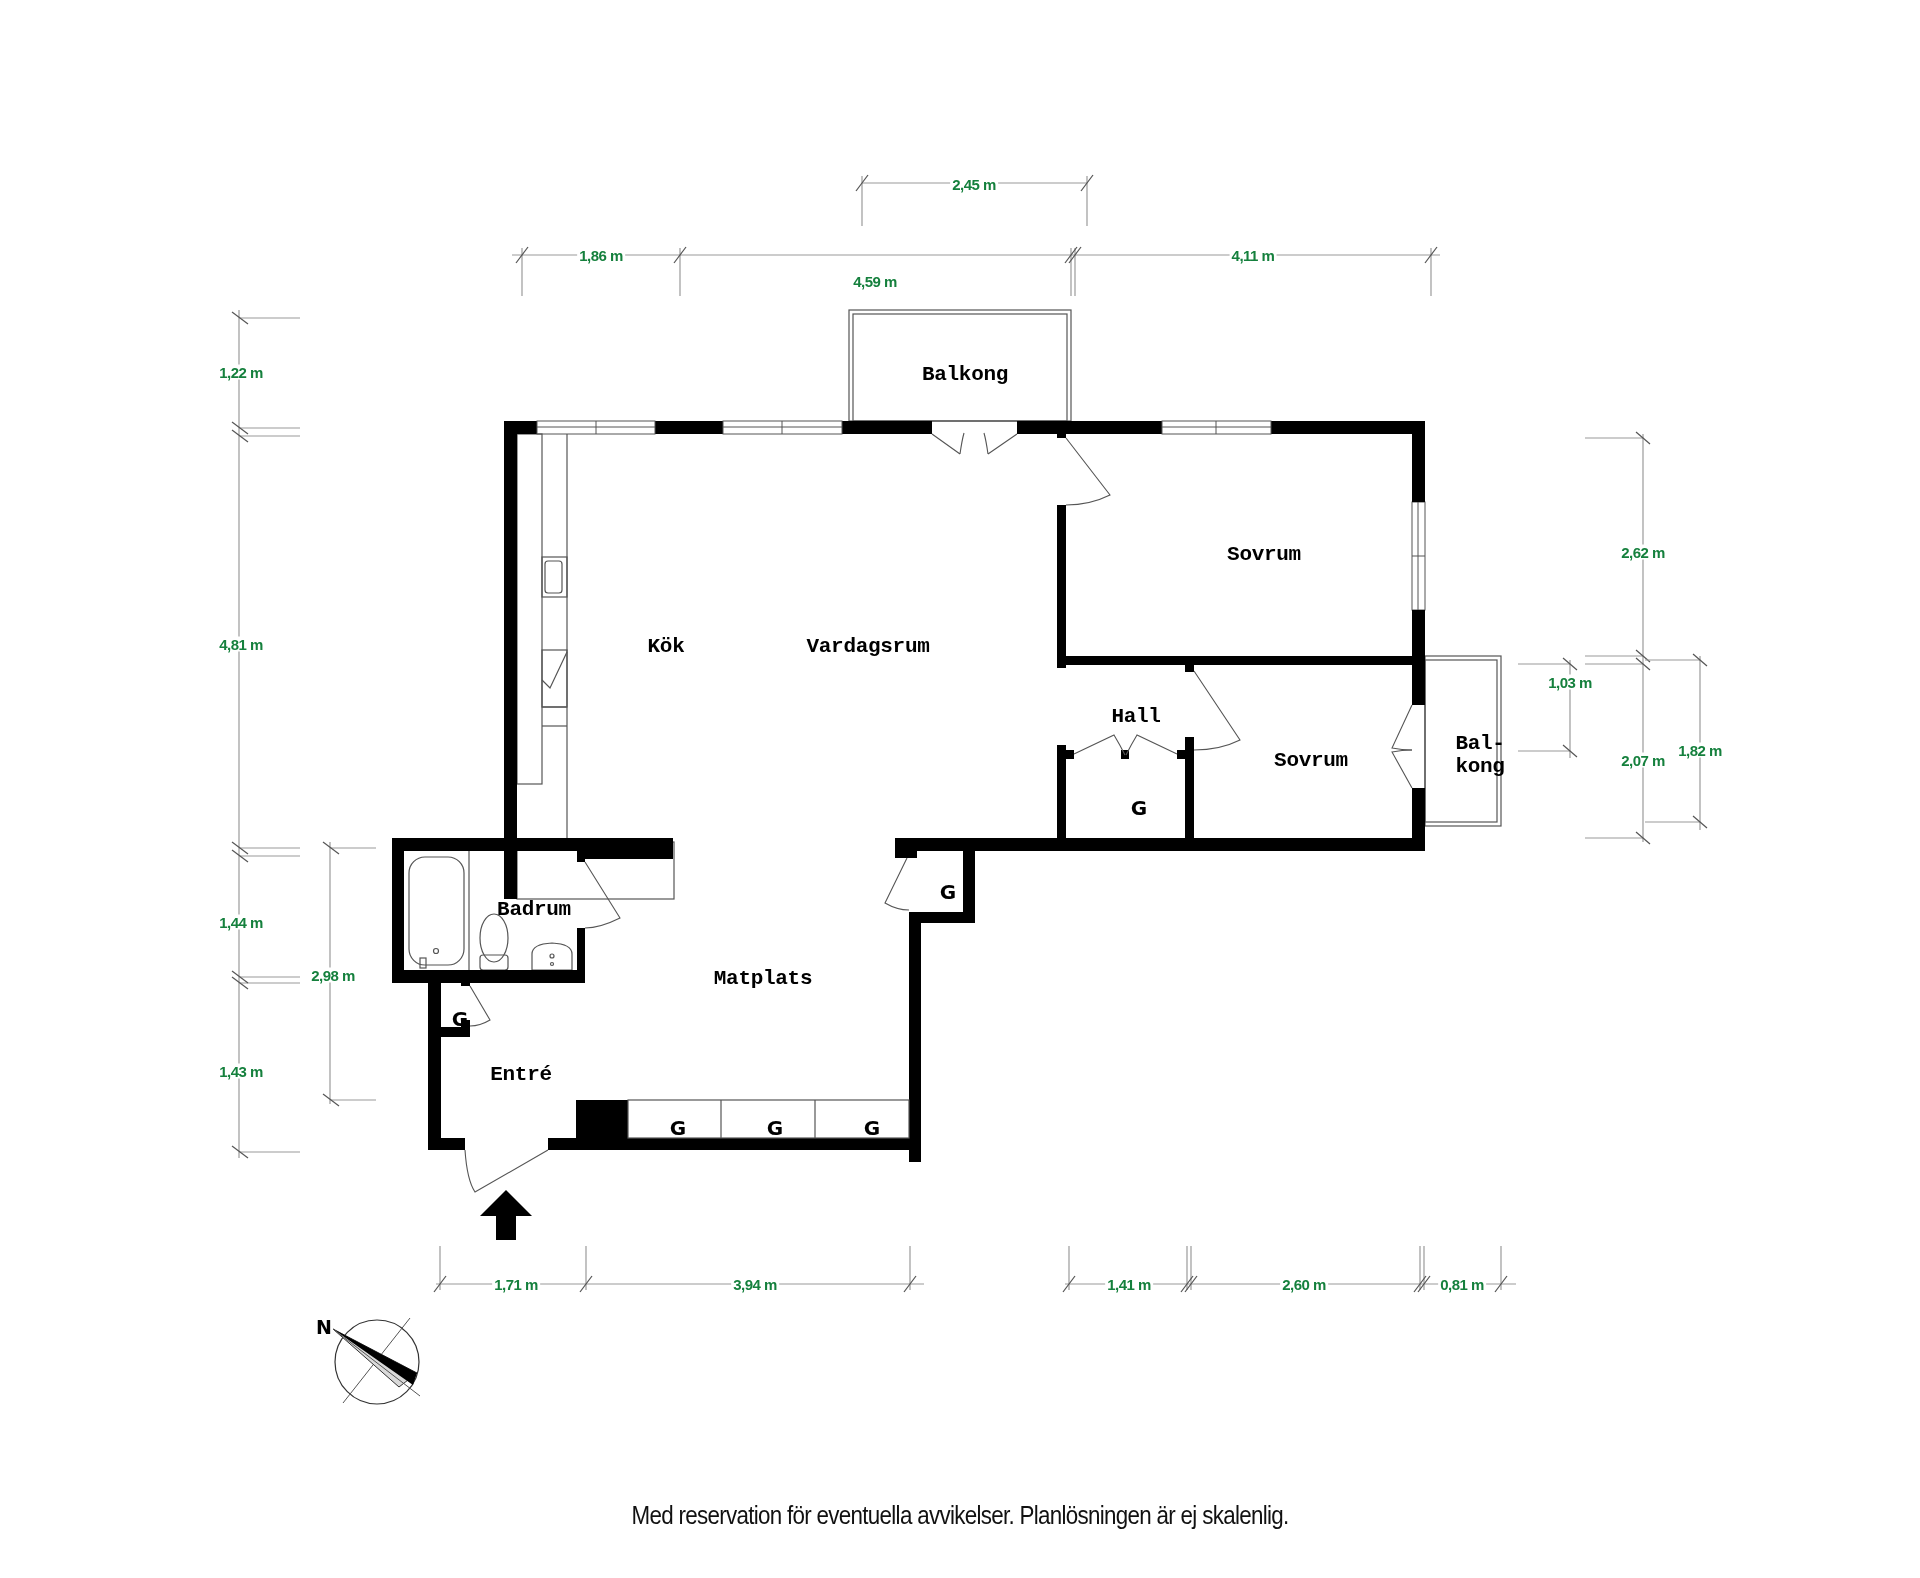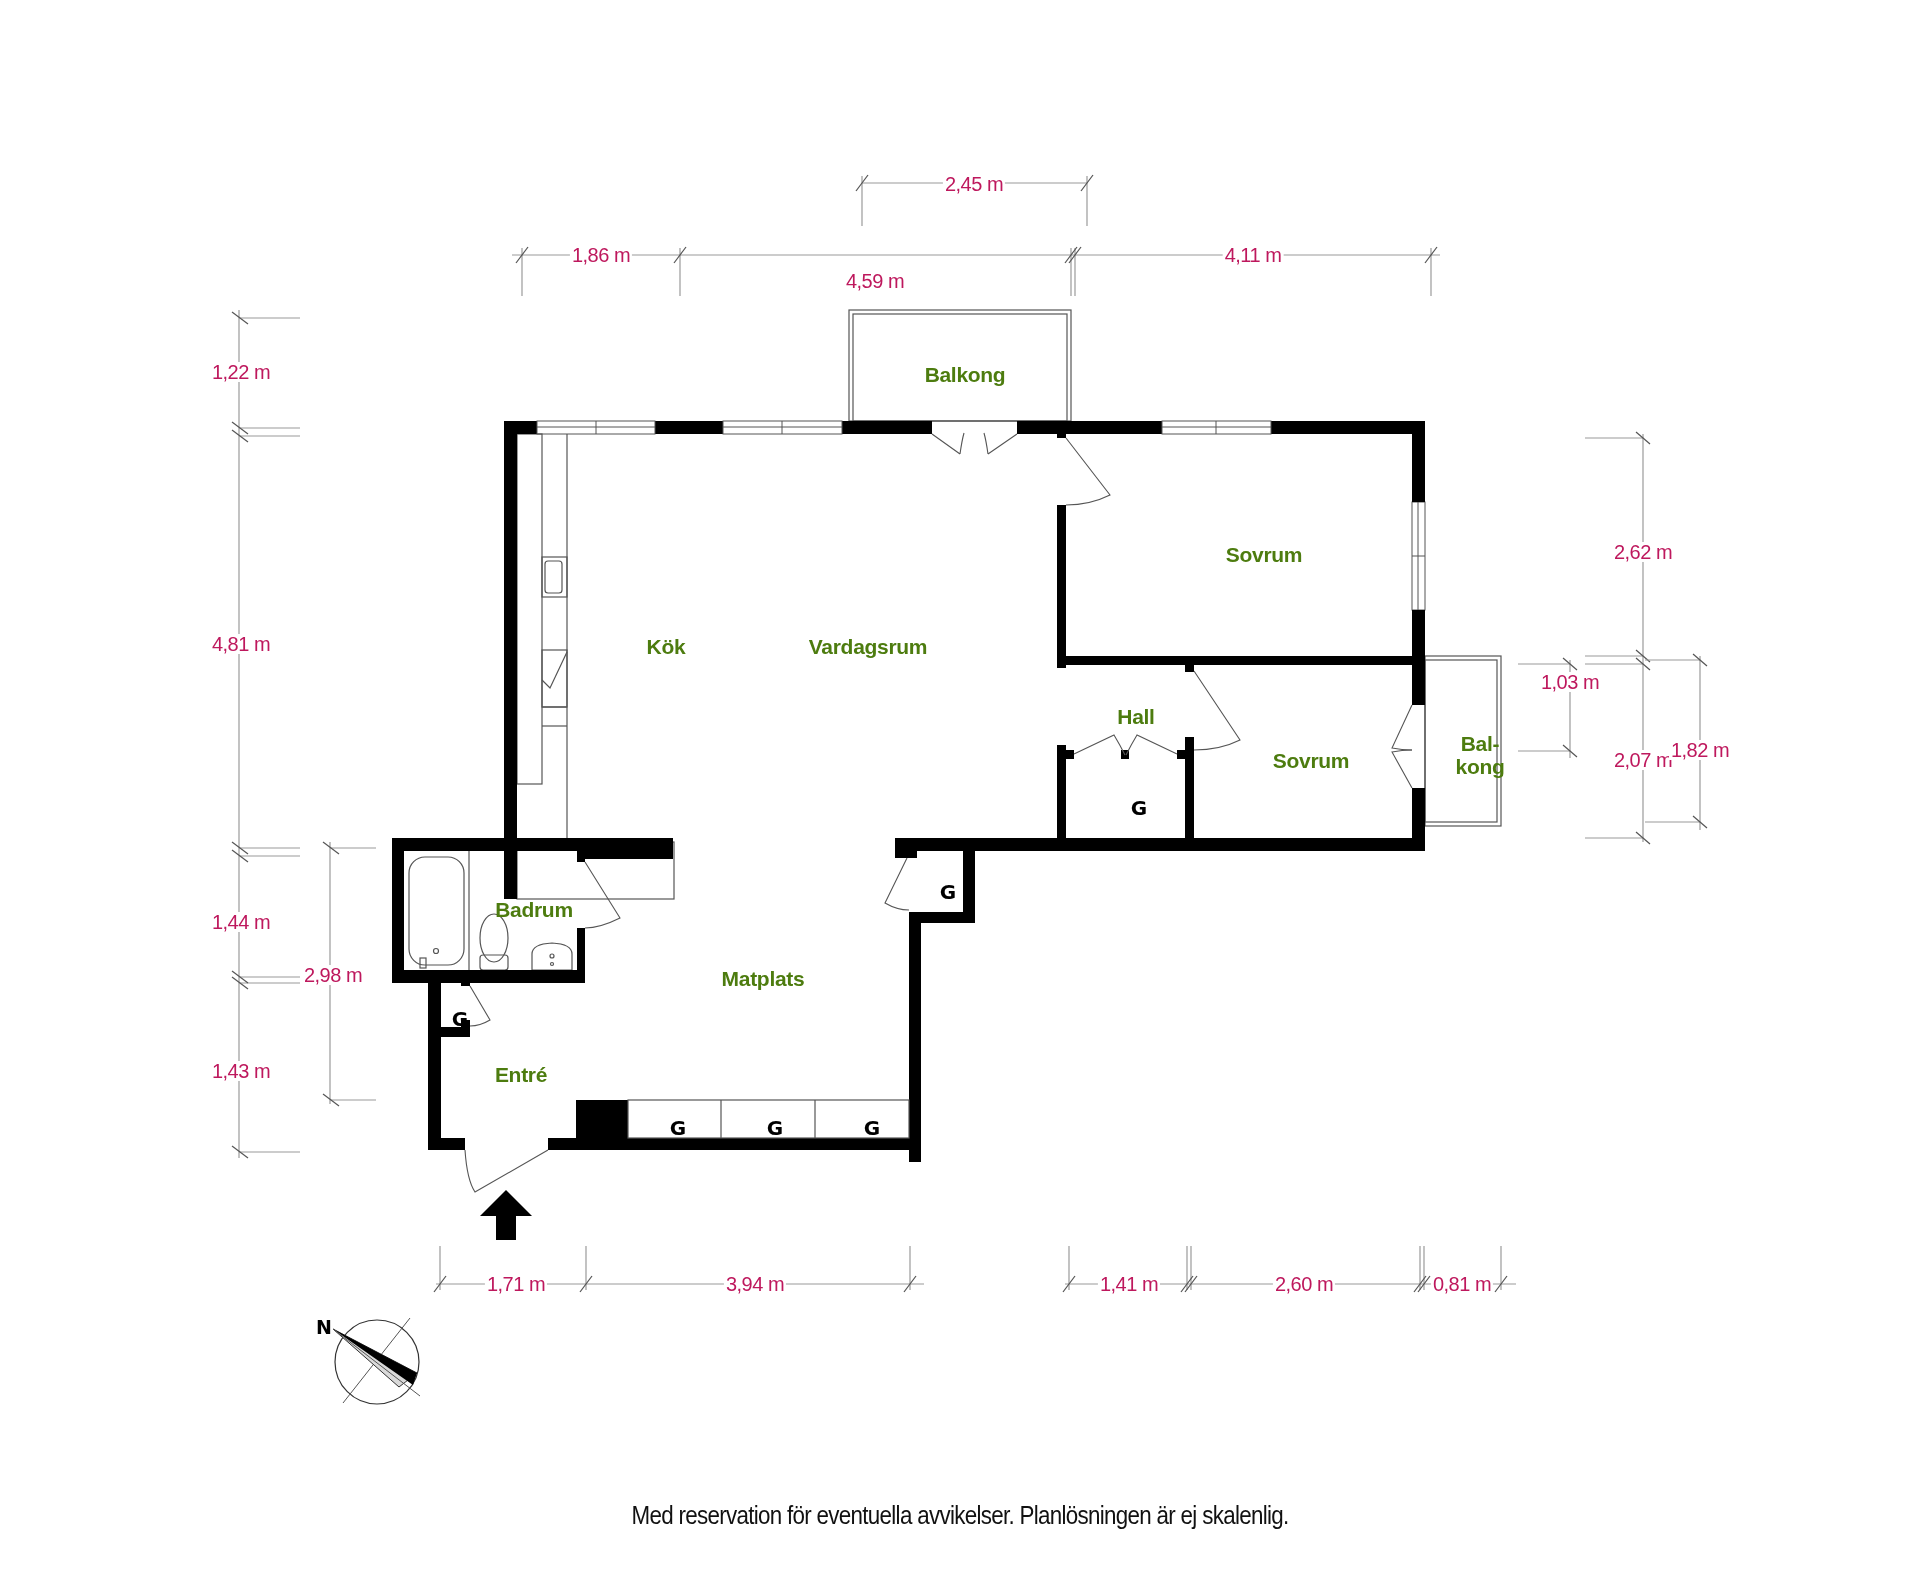--- a/index.html
+++ b/index.html
@@ -1,20 +1,20 @@
 <!DOCTYPE html>
 <html><head>
 <meta charset="utf-8">
 <style>
   html, body { margin:0; padding:0; background:#ffffff; }
   body { width:1920px; height:1578px; position:relative; overflow:hidden; font-family:"Liberation Sans", sans-serif; }
   #plan { position:absolute; left:0; top:0; width:1920px; height:1578px; }
-  .lbl { position:absolute; transform:translate(-50%,-50%); font-family:Liberation Sans, sans-serif; font-weight:bold; color:#4d7c0f; font-size:21px; letter-spacing:-0.3px; white-space:nowrap; line-height:1; }
+  .lbl { position:absolute; transform:translate(-50%,-50%); font-family:Liberation Mono, monospace; font-weight:bold; color:#000000; font-size:21px; letter-spacing:-0.3px; white-space:nowrap; line-height:1; }
   .lbl.two { text-align:center; line-height:1.08; font-size:21px; }
-  .dim { position:absolute; transform:translate(-50%,-50%); font-family:"Liberation Sans", sans-serif; color:#be185d; font-size:20px; background:#fff; padding:0 2px; white-space:nowrap; line-height:1; letter-spacing:-0.5px; }
+  .dim { position:absolute; transform:translate(-50%,-50%); font-family:"Liberation Sans", sans-serif; color:#15803d; font-size:15px; background:#fff; padding:0 2px; white-space:nowrap; line-height:1; letter-spacing:-0.5px;font-weight:bold; }
   .g { position:absolute; transform:translate(-50%,-50%); font-family:"DejaVu Sans", sans-serif; font-weight:bold; font-size:20px; color:#000; line-height:1; }
   .north { position:absolute; font-family:"DejaVu Sans", sans-serif; font-weight:bold; font-size:19px; color:#000; line-height:1; }
   .footer { position:absolute; left:0; width:1920px; top:1500px; text-align:center; font-family:"Liberation Sans", sans-serif; font-size:26px; color:#111; letter-spacing:-0.8px; transform:scaleX(0.86); transform-origin:center; }
 </style>
 </head>
 <body>
 
 <svg id="plan" viewBox="0 0 1920 1578" xmlns="http://www.w3.org/2000/svg">
 
   <g stroke="#9a9a9a" stroke-width="1.2" fill="none">

